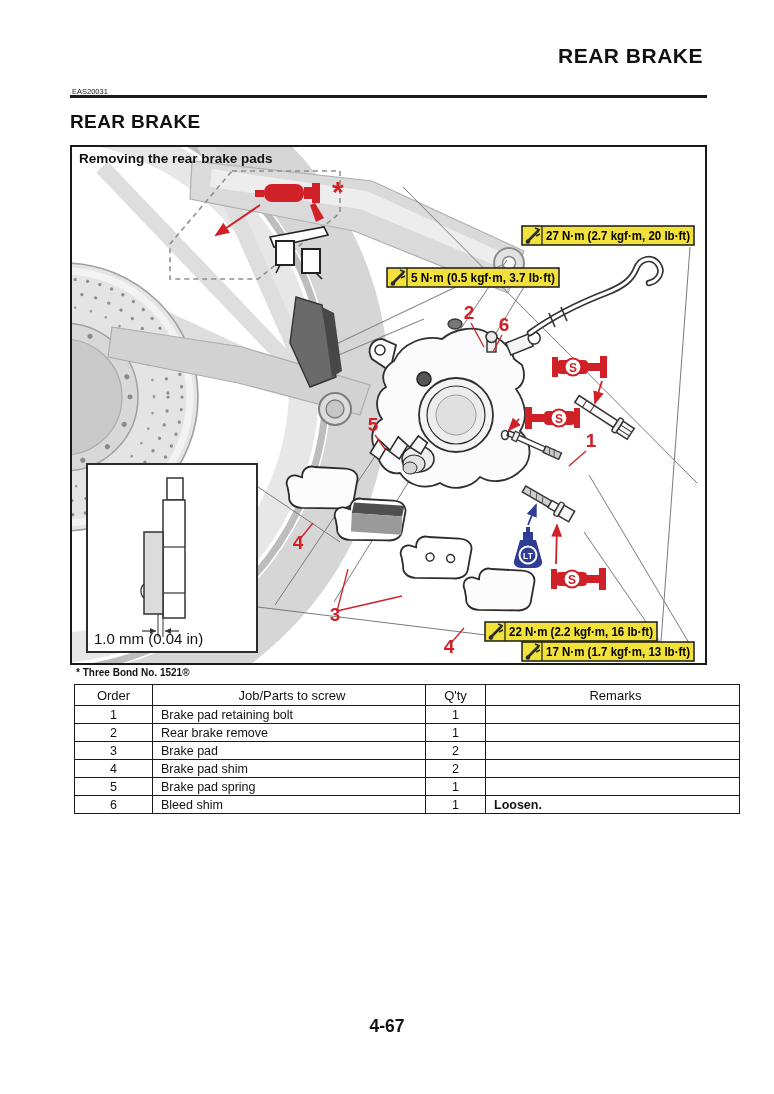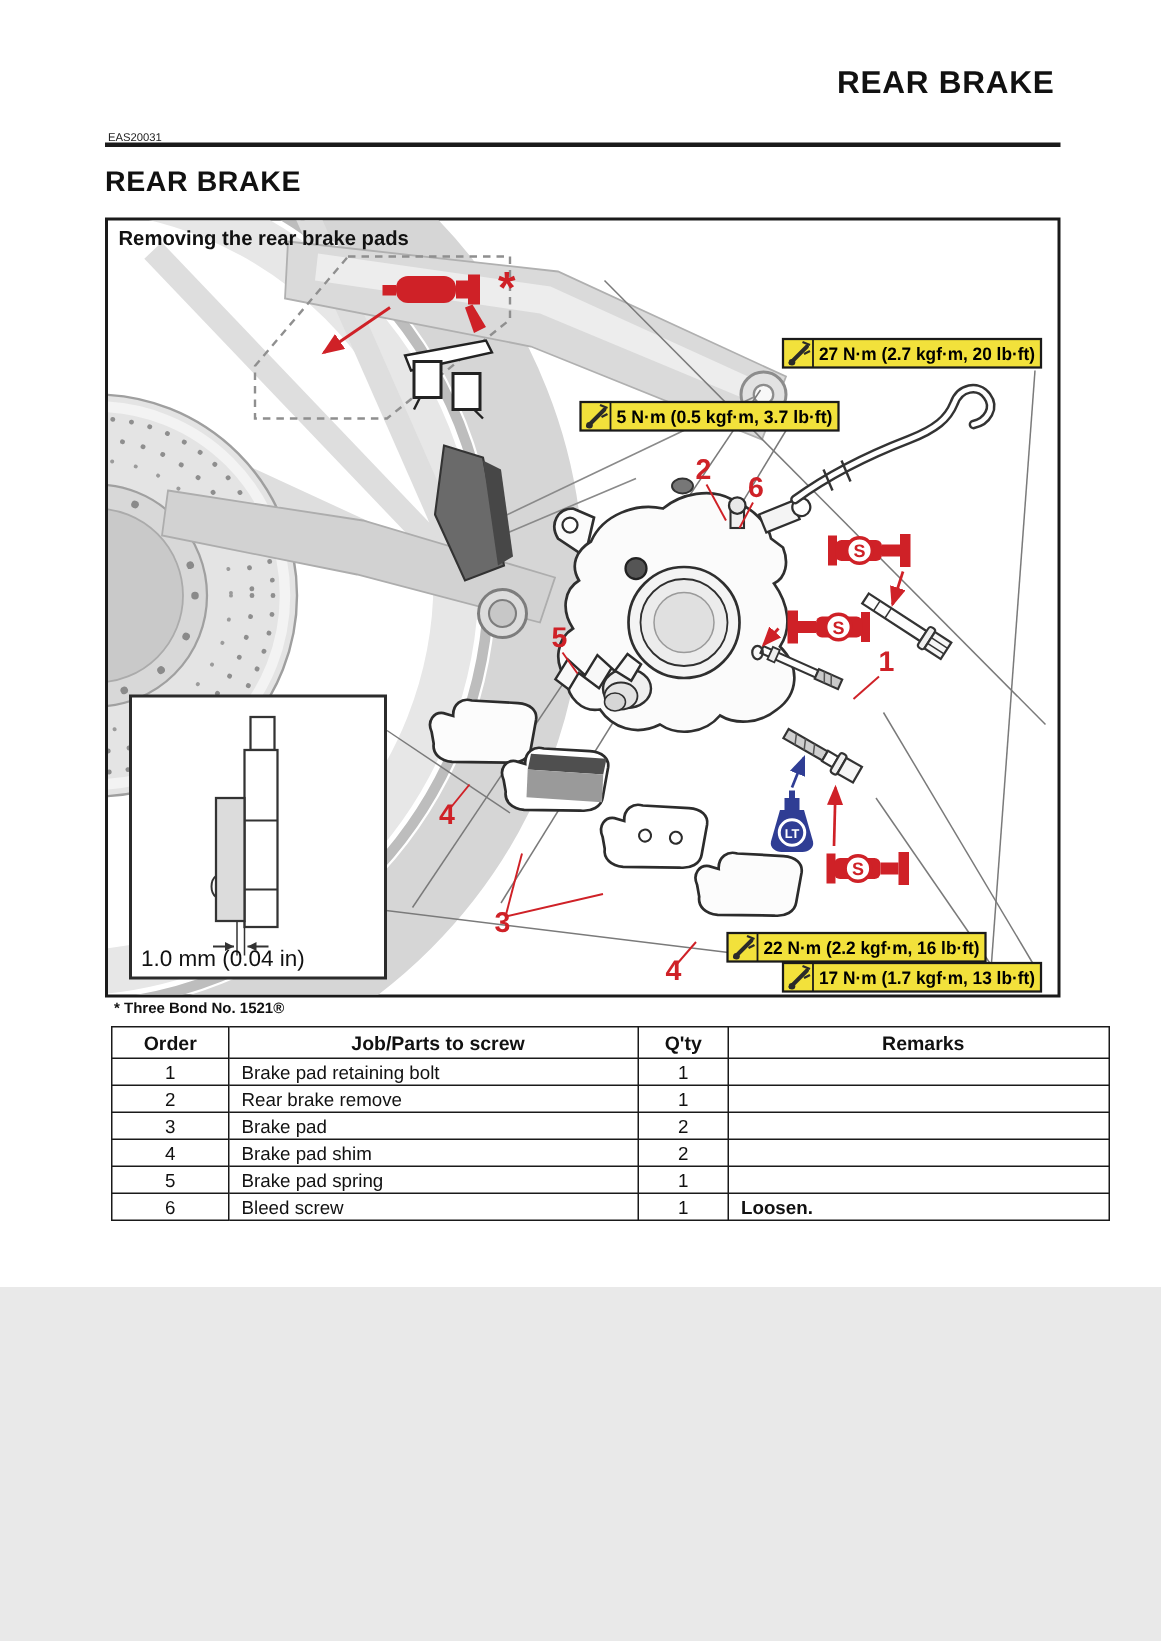--- a/index.html
+++ b/index.html
@@ -1,17 +1,17 @@
 <!DOCTYPE html>
 <html><head>
 <meta charset="utf-8">
 <style>
   html,body{margin:0;padding:0;background:#e9e9e9;}
   .page{
-    position:relative;width:774px;height:858px;margin:0 auto;
+    position:relative;width:774px;height:1094px;margin:0 auto;
     background:#ffffff;font-family:"Liberation Sans","DejaVu Sans",sans-serif;
     color:#111;overflow:hidden;
   }
   .running-header{
     position:absolute;left:70px;top:44px;width:633px;
     text-align:right;font-size:21px;font-weight:bold;letter-spacing:.5px;
   }
   .header-rule{position:absolute;left:70px;top:95px;width:637px;height:3px;background:#1a1a1a;}
   .section-code{position:absolute;left:72px;top:87px;font-size:7.5px;color:#222;}
   .section-title{position:absolute;left:70px;top:111px;font-size:19px;font-weight:bold;letter-spacing:.4px;}
@@ -22,21 +22,21 @@
   .figure-box svg{display:block;width:633px;height:516px;}
   .footnote{position:absolute;left:76px;top:667px;font-size:10px;font-weight:bold;}
   .parts-table{
     position:absolute;left:74px;top:684px;width:633px;
     border-collapse:collapse;table-layout:fixed;
   }
   .parts-table th,.parts-table td{
     border:1.3px solid #1a1a1a;font-size:12.5px;padding:0 2px;height:17px;
     overflow:hidden;white-space:nowrap;
   }
-  .parts-table th{font-weight:bold;font-size:13px;height:20px;text-align:center;}
+  .parts-table th{font-weight:normal;font-size:13px;height:20px;text-align:center;}
   .col-order{width:73px;text-align:center;}
   .col-job{width:262px;text-align:left;padding-left:8px !important;}
   .col-qty{width:55px;text-align:center;}
   .col-remarks{width:243px;text-align:left;padding-left:8px !important;font-weight:bold;}
   .page-number{
     position:absolute;left:0;top:1016px;width:774px;text-align:center;
     font-size:17.5px;font-weight:bold;
   }
 </style>
 </head>
@@ -343,20 +343,21 @@
         <td class="col-remarks"></td>
       </tr>
       <tr>
         <td class="col-order">5</td>
         <td class="col-job">Brake pad spring</td>
         <td class="col-qty">1</td>
         <td class="col-remarks"></td>
       </tr>
       <tr>
         <td class="col-order">6</td>
-        <td class="col-job">Bleed screw</td>
+        <td class="col-job">Bleed shim</td>
         <td class="col-qty">1</td>
         <td class="col-remarks">Loosen.</td>
       </tr>
     </tbody>
   </table>
 
+  <div class="page-number">4-67</div>
 </div>
 
 </body></html>

